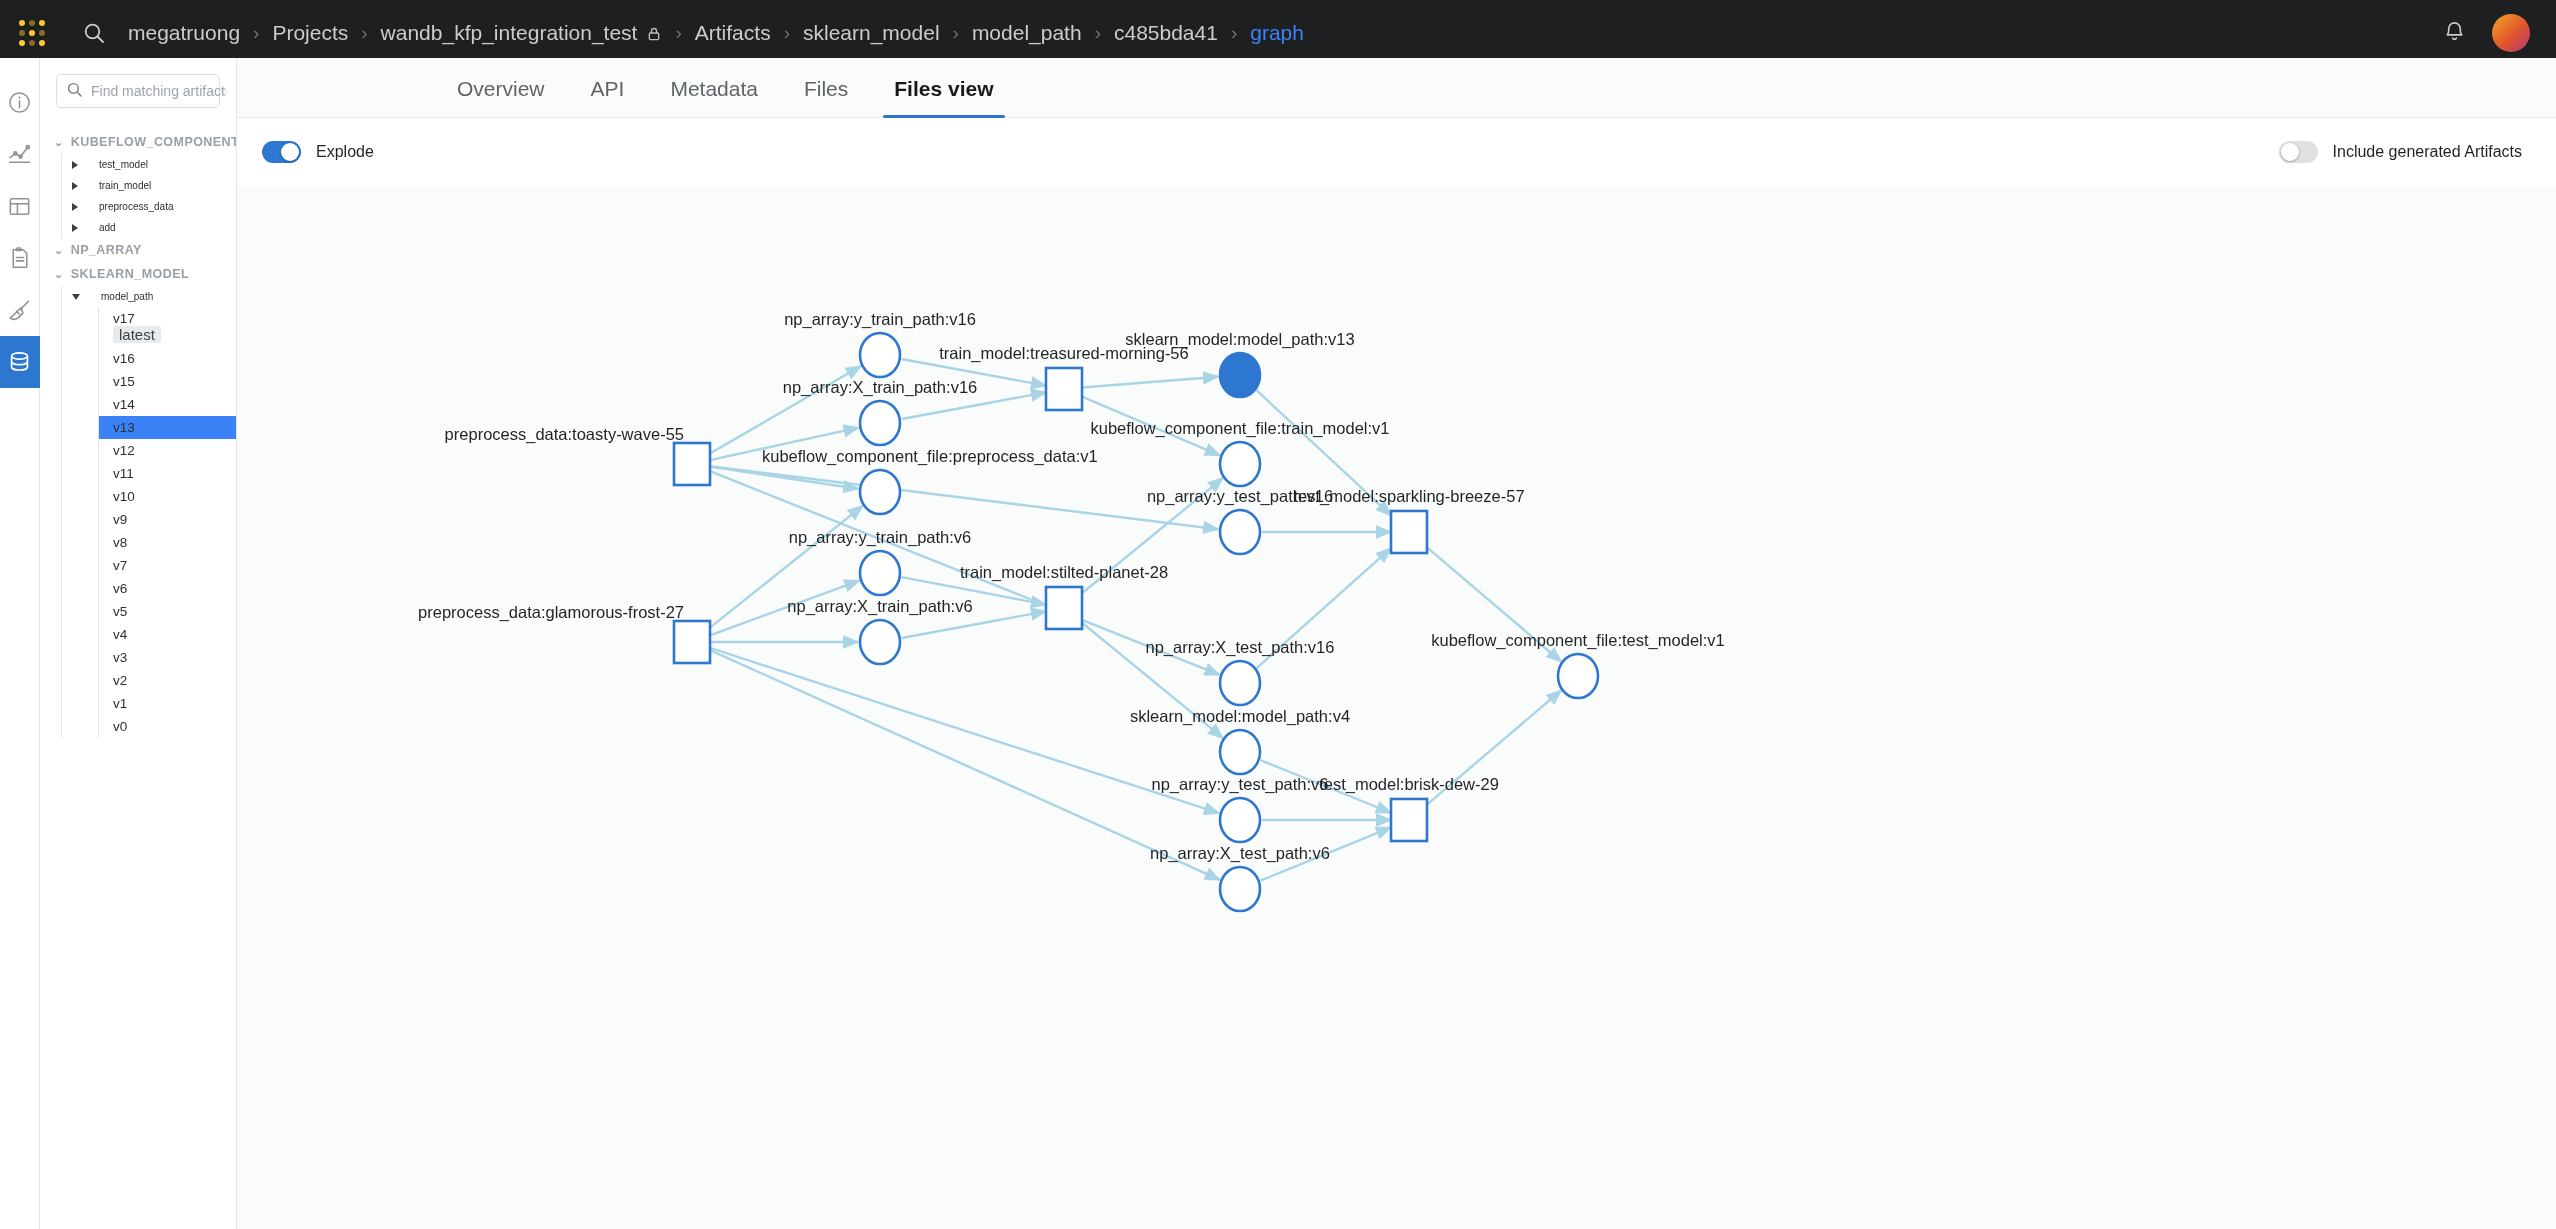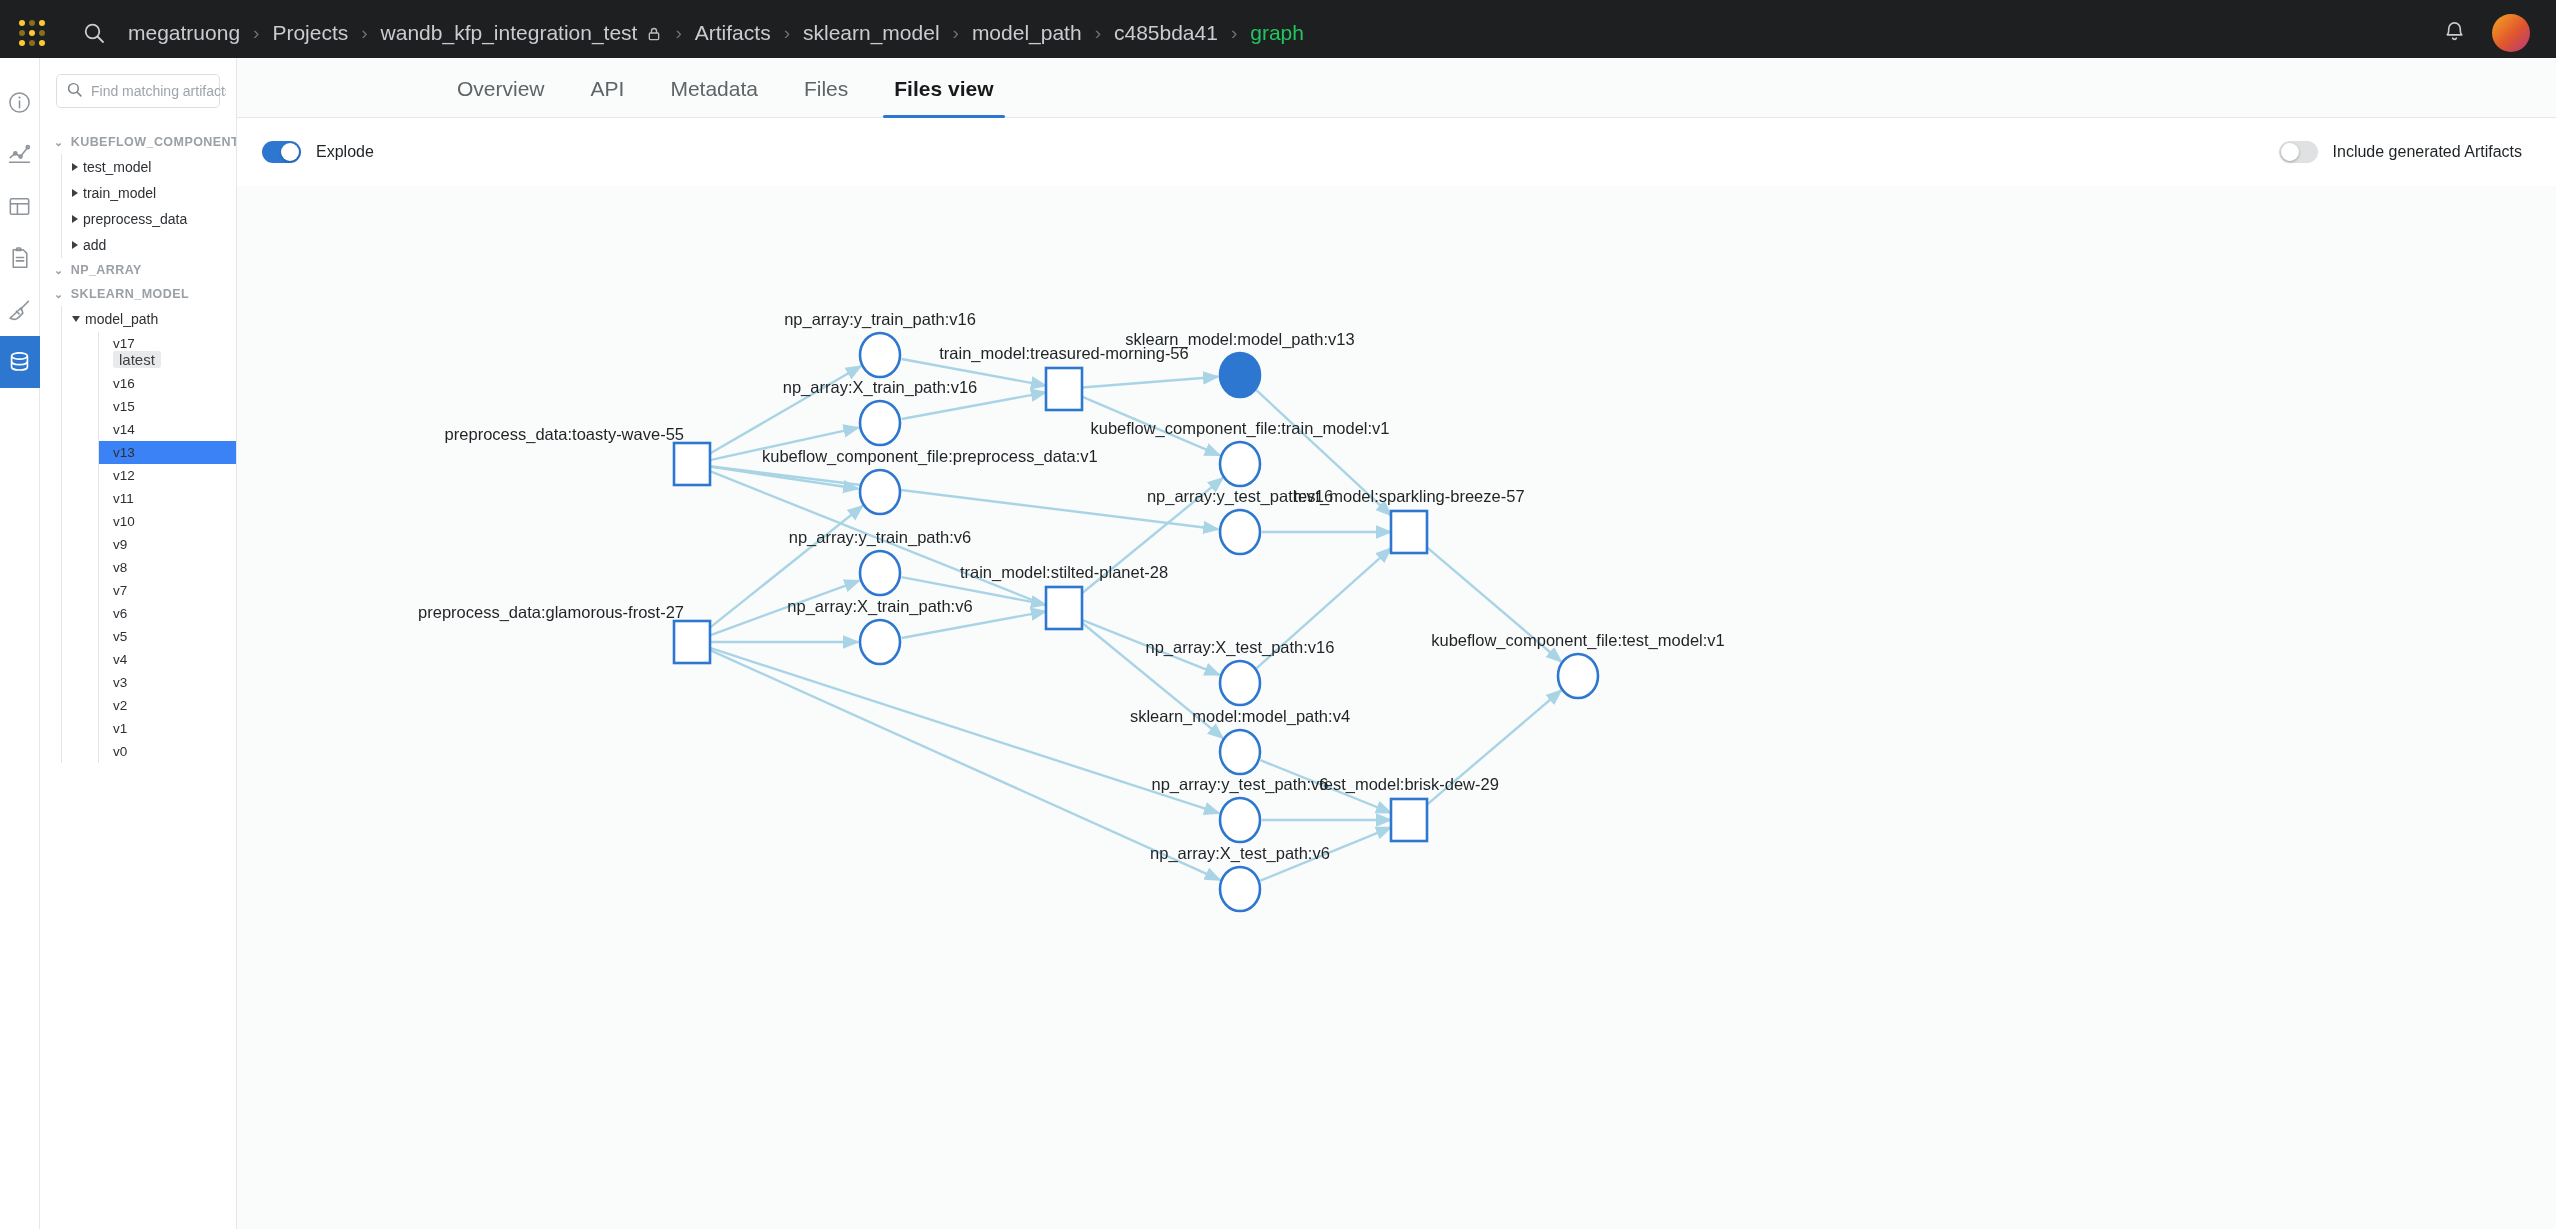--- a/index.html
+++ b/index.html
@@ -14,21 +14,21 @@
     position: absolute; top: 0; left: 0; width: 2556px; height: 66px;
     background: #1d1f20; display: flex; align-items: center; color: #d6d8da;
   }
   #waffle { width: 64px; display: flex; align-items: center; justify-content: center; cursor: pointer; }
   .waffle-grid { display: grid; grid-template-columns: repeat(3, 6px); grid-gap: 4px; }
   .waffle-grid i { width: 6px; height: 6px; border-radius: 50%; background: #ffc933; display: block; }
   .waffle-grid i.dim { background: #8a6d1f; }
   #topsearch { width: 60px; display: flex; align-items: center; justify-content: center; cursor: pointer; }
   #breadcrumb { display: flex; align-items: center; font-size: 21px; color: #c9ccd0; gap: 0; }
   .crumb { padding: 0 4px; white-space: nowrap; cursor: pointer; }
-  .crumb.last { color: #22c55e; }
+  .crumb.last { color: #3b82f6; }
   .crumb-sep { color: #6e7377; padding: 0 9px; font-size: 19px; }
   .lock-ico { display: inline-block; vertical-align: -2px; margin-left: 9px; }
   #topright { margin-left: auto; display: flex; align-items: center; gap: 26px; padding-right: 26px; }
   #avatar {
     width: 38px; height: 38px; border-radius: 50%;
     background: linear-gradient(135deg,#f5a623 0%,#e0562d 55%,#b5377d 100%);
     cursor: pointer;
   }
 
   
@@ -57,22 +57,22 @@
     border: 0; outline: 0; font-size: 14px; color: #33373b;
     font-family: "Liberation Sans", sans-serif; width: 135px; background: transparent;
   }
   #search-box input::placeholder { color: #9ea4aa; }
   .group-head {
     display: flex; align-items: center; gap: 7px; padding: 5px 0 5px 14px;
     font-size: 12.5px; letter-spacing: .45px; color: #9aa0a6; font-weight: 700; cursor: pointer;
   }
   .tree-branch { border-left: 1px solid #e2e5e8; margin-left: 21px; }
   .tree-item {
-    display: flex; align-items: center; gap: 5px; padding: 5px 0 5px 10px;
-    font-size: 14px; color: #2c3034; cursor: pointer;
+    display: flex; align-items: center; gap: 21px; padding: 5px 0 5px 10px;
+    font-size: 10px; color: #2c3034; cursor: pointer;
   }
   .caret-r { width: 0; height: 0; border-left: 6px solid #3c4043; border-top: 4.5px solid transparent; border-bottom: 4.5px solid transparent; }
   .caret-d { width: 0; height: 0; border-top: 6px solid #3c4043; border-left: 4.5px solid transparent; border-right: 4.5px solid transparent; }
   .chev { color: #9aa0a6; font-size: 11px; line-height: 1; }
   .ver-list { border-left: 1px solid #e2e5e8; margin-left: 36px; }
   .ver {
     font-size: 13.5px; color: #2c3034; padding: 4px 0 4px 14px; cursor: pointer;
     display: flex; align-items: flex-start; margin-right: 0; flex-direction: column;
   }
   .ver.sel { background: #3b82f6; }

